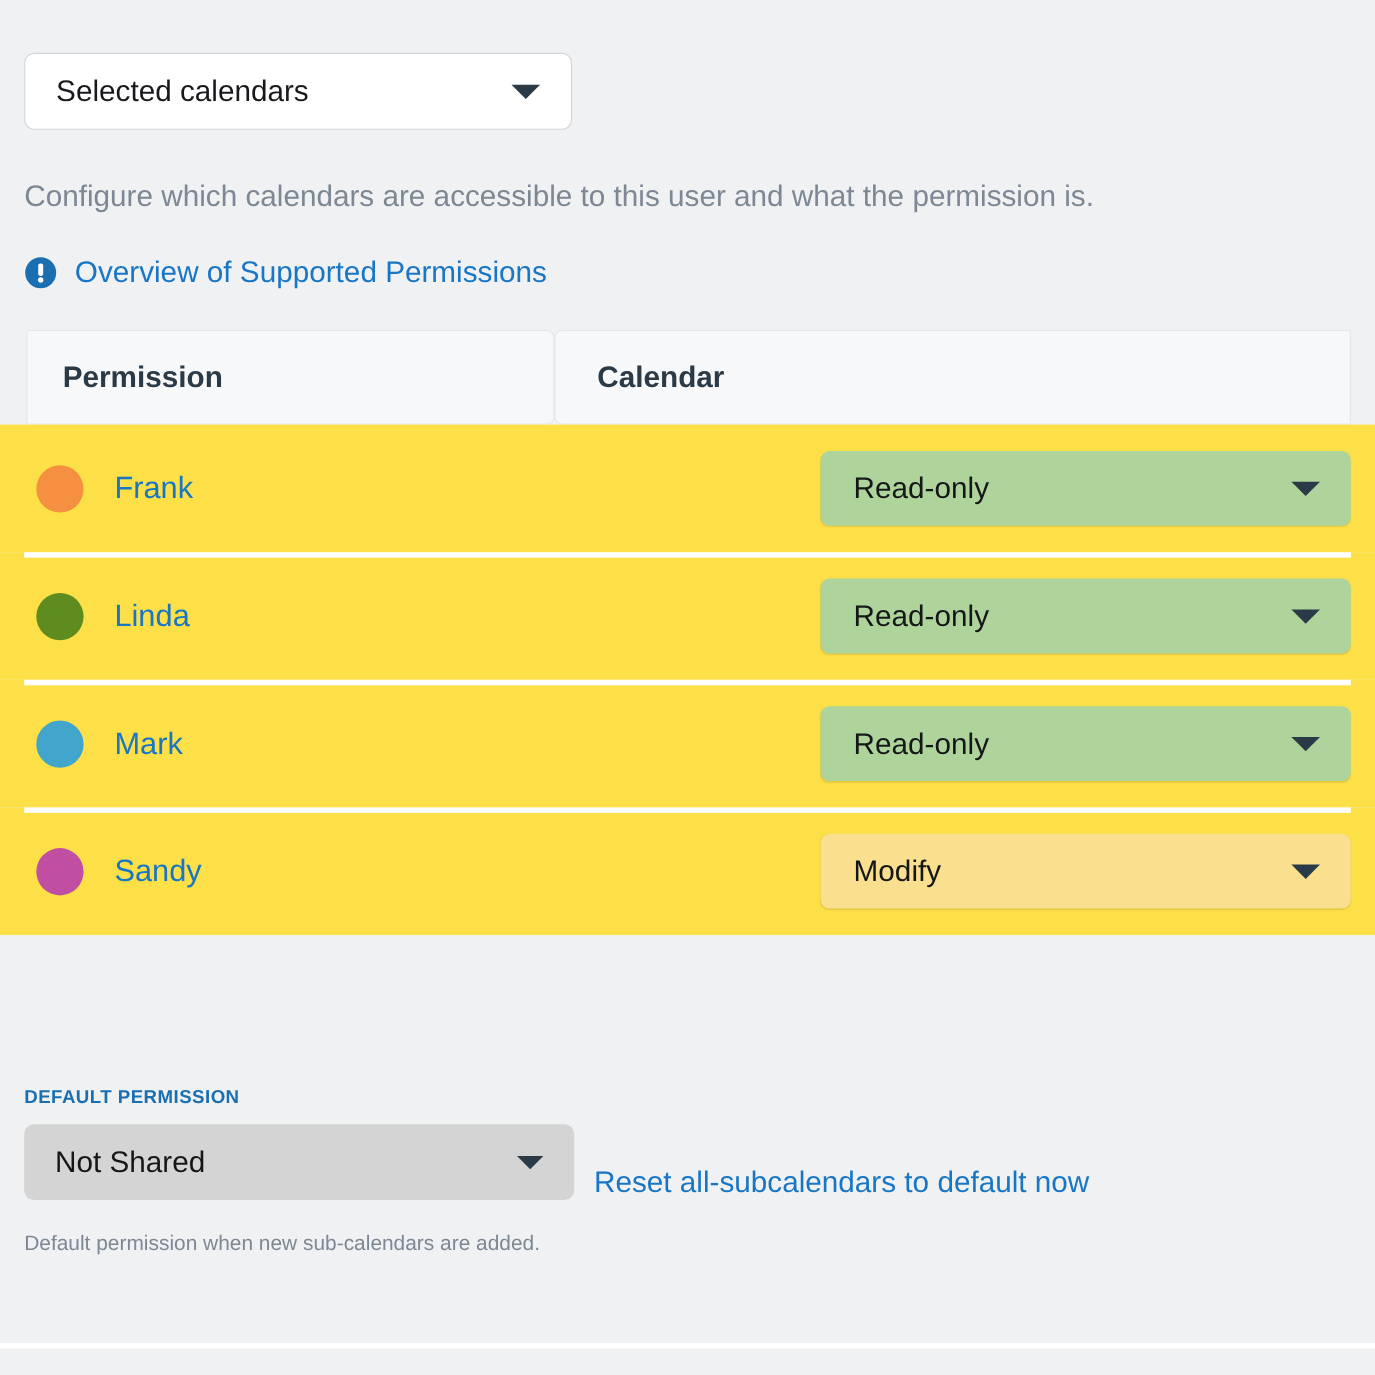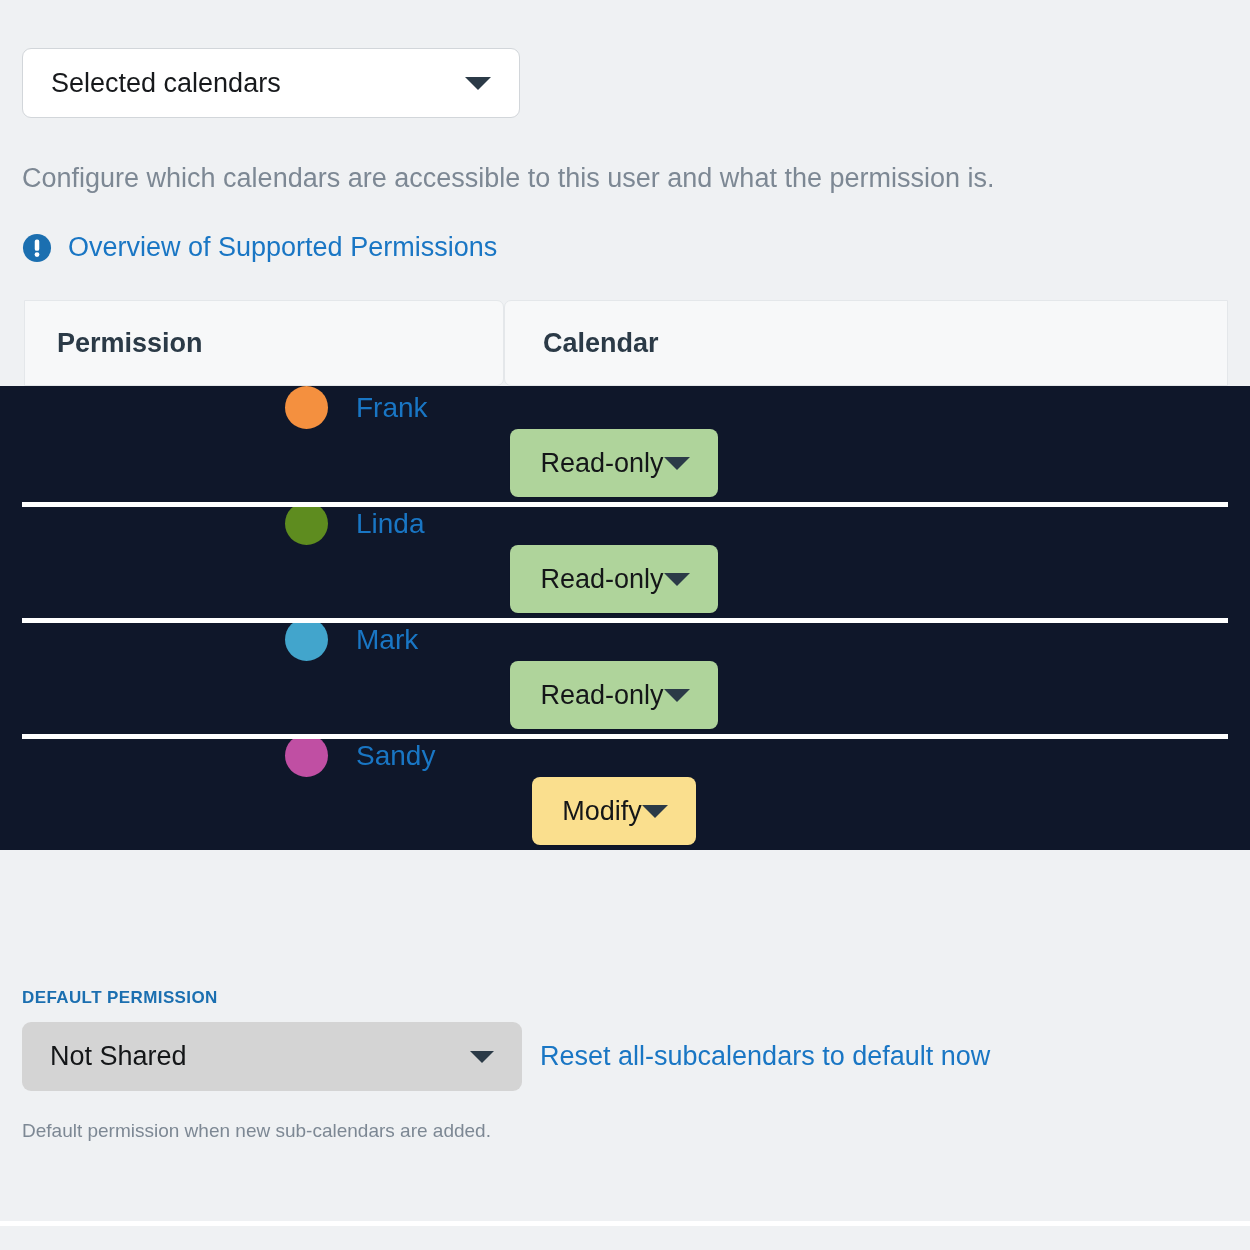--- a/index.html
+++ b/index.html
@@ -127,22 +127,21 @@
     position: absolute;
     left: 0;
     top: 386px;
     width: 1250px;
   }
   .row {
     position: relative;
     height: 116px;
     display: flex;
     align-items: center;
-    background: #0f172a;
-    flex-direction: column;
+    background: #fde047;
   }
   .row + .row::before {
     content: "";
     position: absolute;
     left: 22px;
     right: 22px;
     top: 0;
     height: 5px;
     background: #ffffff;
   }
@@ -200,21 +199,21 @@
     letter-spacing: 0.4px;
     color: #1b6fb0;
     white-space: nowrap;
     margin-top: 20px;
   }
   .default-row {
     position: absolute;
     left: 22px;
     top: 1022px;
     display: flex;
-    align-items: center;
+    align-items: flex-end;
   }
   .default-select {
     width: 500px;
     height: 69px;
     background: #d4d4d4;
     border-radius: 9px;
     display: flex;
     align-items: center;
     box-sizing: border-box;
     cursor: pointer;

